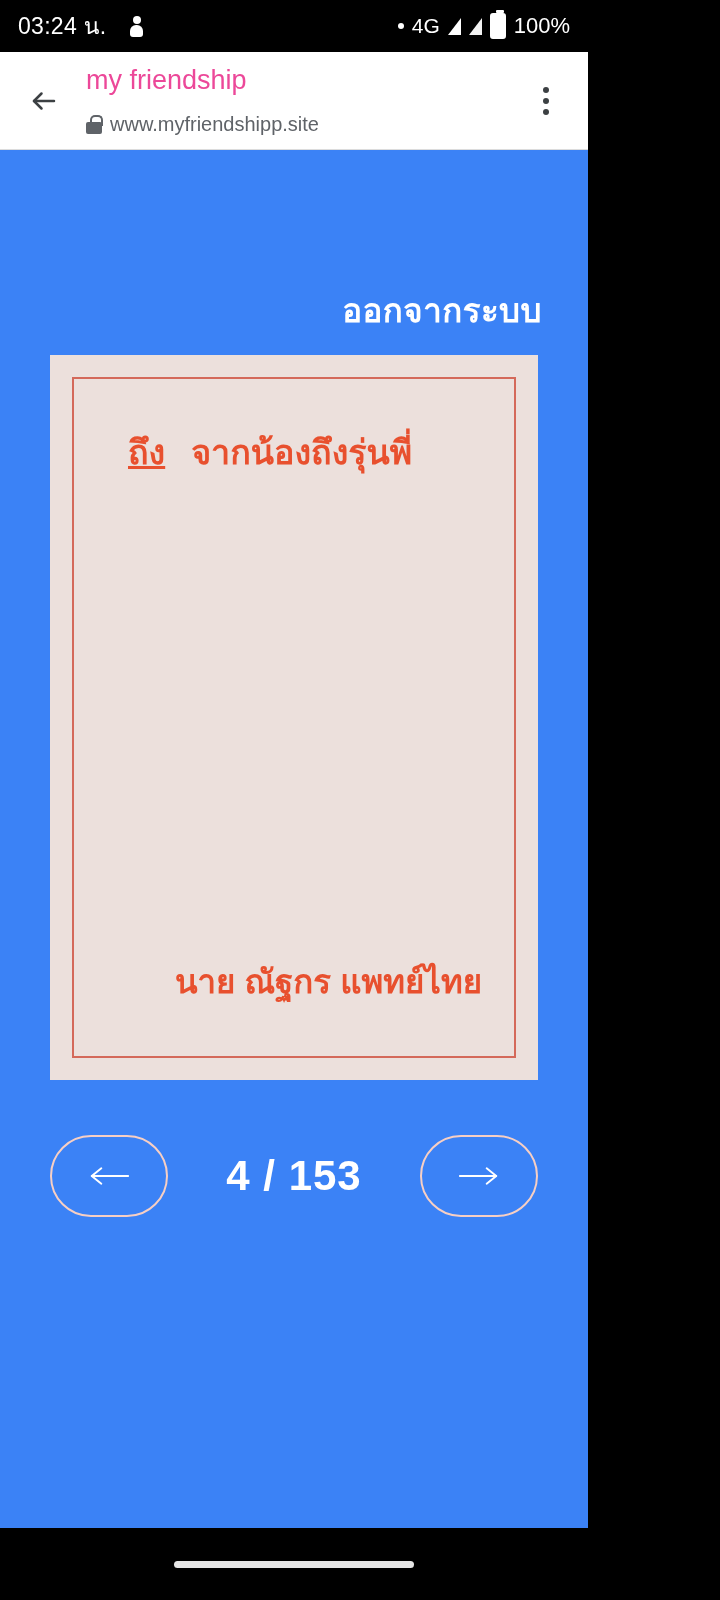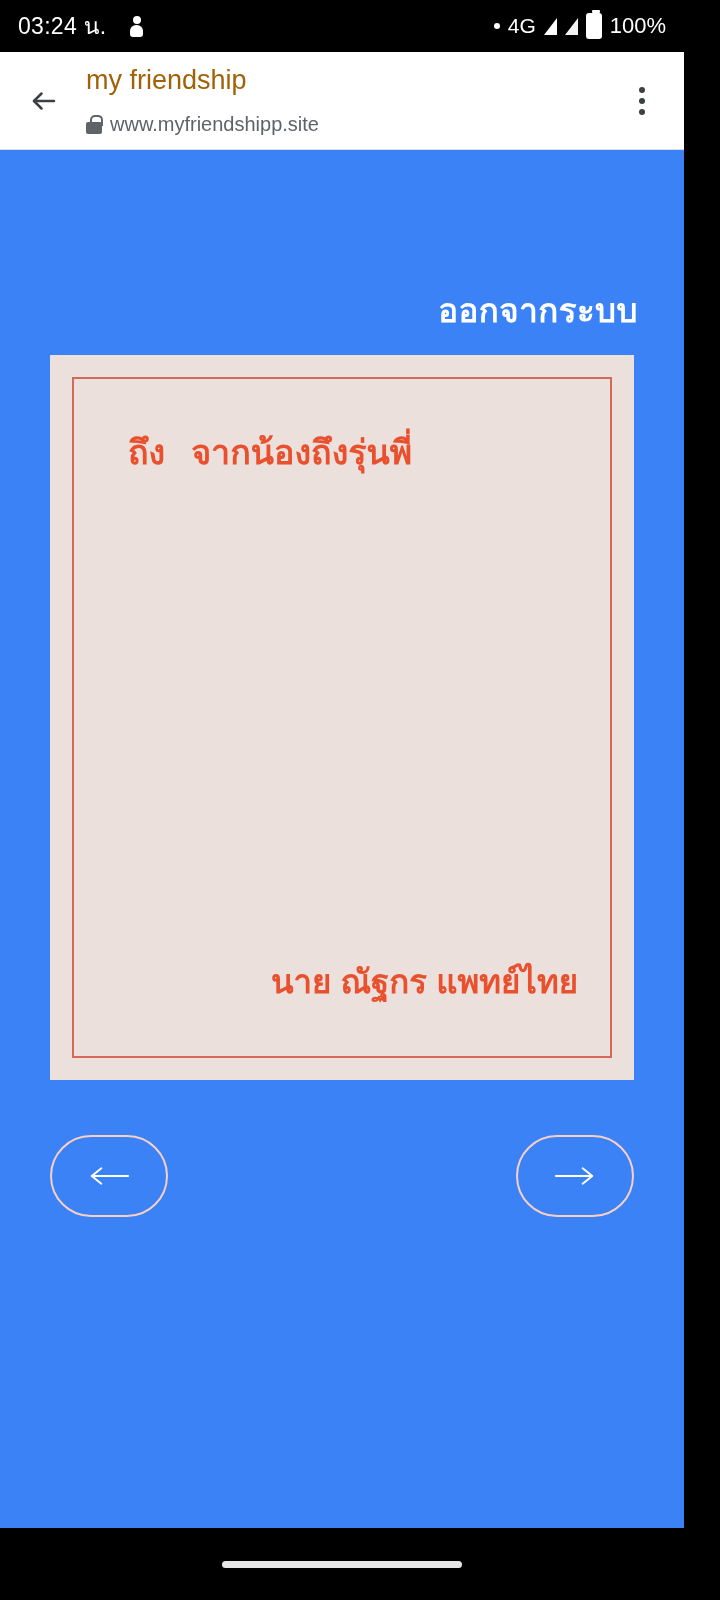--- a/index.html
+++ b/index.html
@@ -5,21 +5,21 @@
   * { box-sizing: border-box; margin: 0; padding: 0; }
   html, body {
     width: 720px;
     height: 1600px;
     background: #000;
     font-family: "Liberation Sans", sans-serif;
     overflow: hidden;
   }
   .phone {
     position: relative;
-    width: 684px;
+    width: 588px;
     height: 1600px;
     background: #000;
     display: flex;
     flex-direction: column;
   }
 
   
   .statusbar {
     height: 52px;
     background: #000;
@@ -118,21 +118,21 @@
     flex: 0 0 auto;
   }
   .back-arrow svg { width: 30px; height: 30px; }
   .addr {
     flex: 1 1 auto;
     padding-left: 14px;
     min-width: 0;
   }
   .site-title {
     font-size: 27px;
-    color: #a16207;
+    color: #ec4899;
     line-height: 1.15;
     white-space: nowrap;
     overflow: hidden;
     text-overflow: ellipsis;
   }
   .url-row {
     display: flex;
     align-items: center;
     gap: 8px;
     margin-top: 16px;
@@ -217,20 +217,21 @@
   .greet-row {
     display: flex;
     align-items: baseline;
     gap: 26px;
     padding-left: 14px;
   }
   .greet-to {
     color: #e8502e;
     font-size: 34px;
     font-weight: bold;
+    text-decoration: underline;
   }
   .greet-name {
     color: #e8502e;
     font-size: 34px;
     font-weight: bold;
   }
   .body-text {
     margin-top: 44px;
     padding-left: 96px;
     padding-right: 10px;
@@ -349,20 +350,21 @@
       </div>
     </div>
 
     <div class="pager">
       <div class="nav-btn">
         <svg viewBox="0 0 48 24" fill="none" stroke="currentColor" stroke-width="2" stroke-linecap="round" stroke-linejoin="round">
           <line x1="44" y1="12" x2="6" y2="12"></line>
           <polyline points="16,4 6,12 16,20"></polyline>
         </svg>
       </div>
+      <div class="page-count">4 / 153</div>
       <div class="nav-btn">
         <svg viewBox="0 0 48 24" fill="none" stroke="currentColor" stroke-width="2" stroke-linecap="round" stroke-linejoin="round">
           <line x1="4" y1="12" x2="42" y2="12"></line>
           <polyline points="32,4 42,12 32,20"></polyline>
         </svg>
       </div>
     </div>
 
   </div>
 

